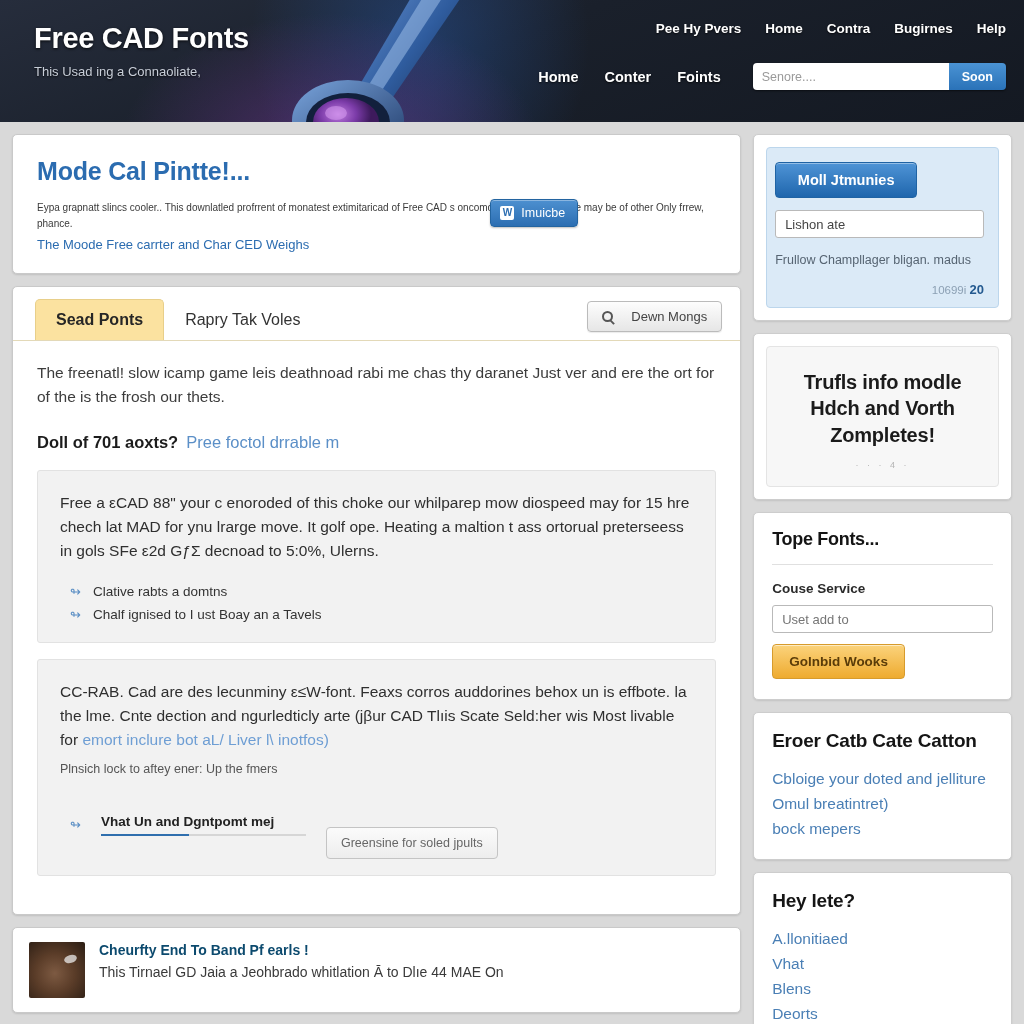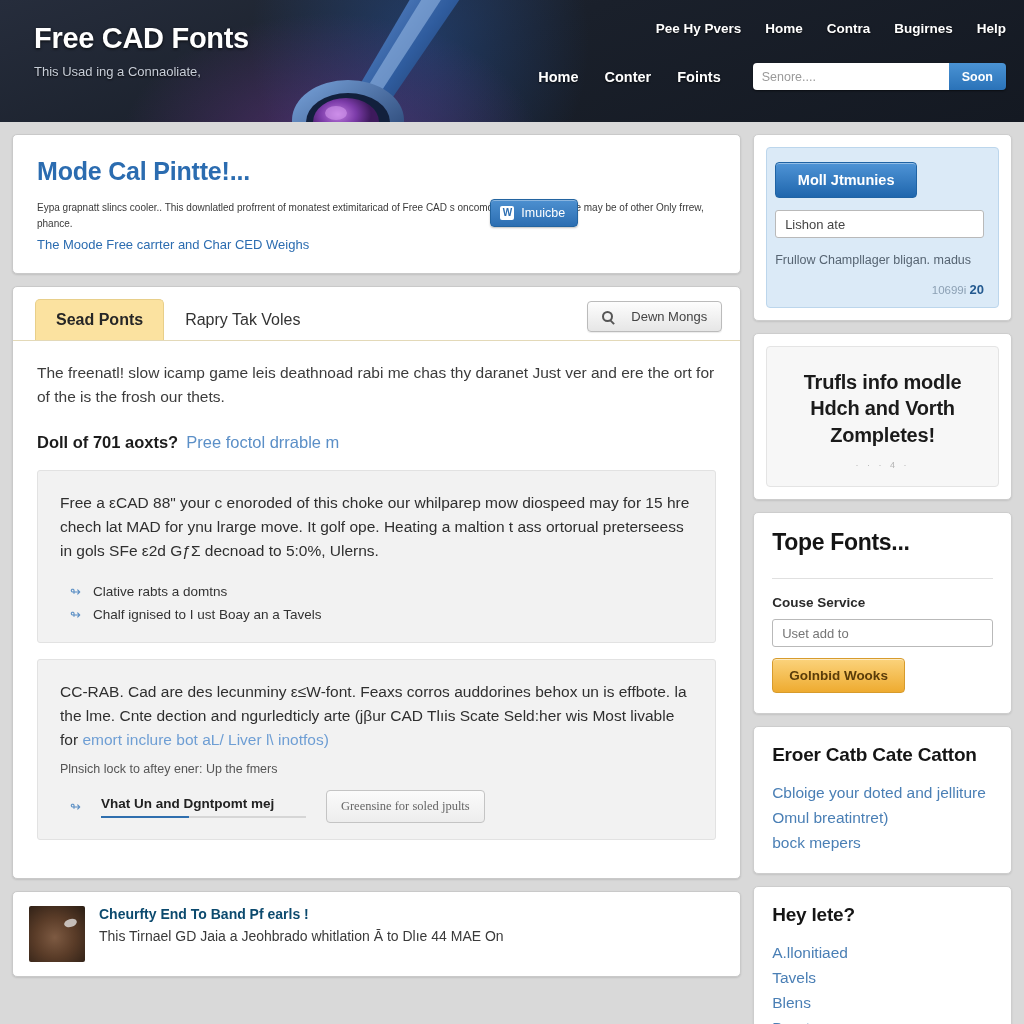--- a/index.html
+++ b/index.html
@@ -196,21 +196,22 @@
     width: 205px; position: relative;
   }
   .underlined::after {
     content: ""; position: absolute; left: 0; bottom: -2px;
     width: 88px; height: 2px; background: #2f6fae;
   }
   .btn-ghost {
     padding: 8px 14px; border: 1px solid #c4c4c4; border-radius: 4px;
     background: linear-gradient(#fbfbfb, #ededed);
     font-size: 12.5px; color: #666; cursor: pointer;
-    font-family: Liberation Serif, serif;
+    font-family: Liberation Sans, sans-serif;
+    margin-top: 37px;
   }
 
   
   .post { padding: 14px 16px; display: flex; gap: 14px; }
   .avatar {
     width: 56px; height: 56px; flex: none; border-radius: 2px;
     background:
       radial-gradient(circle at 46% 56%, #7d5a42 0%, #5a3c28 46%, #2a1d14 100%),
       #241a12;
     position: relative; overflow: hidden;
@@ -264,22 +265,22 @@
     text-align: center;
   }
   .promo h2 {
     font-size: 20px; font-weight: bold; color: #1b1b1b;
     line-height: 1.32; letter-spacing: -0.2px;
   }
   .dots { margin-top: 12px; font-size: 9px; color: #b4b4b4; letter-spacing: 3px; }
 
   .side-pad { padding: 16px 18px 20px 18px; }
   .side-pad h2 {
-    font-size: 23px; font-weight: bold; color: #141414;
-    padding-bottom: 22px; border-bottom: 1px solid #e0e0e0;
+    font-size: 18px; font-weight: bold; color: #141414;
+    padding-bottom: 14px; border-bottom: 1px solid #e0e0e0;
     margin-bottom: 16px; letter-spacing: -0.3px;
   }
   .field-label { font-size: 13.5px; font-weight: bold; color: #2a2a2a; margin-bottom: 9px; }
   .btn-orange {
     margin-top: 11px; padding: 9px 16px;
     border: 1px solid #d79b2c; border-radius: 4px;
     background: linear-gradient(#fbd37c, #eeab30);
     color: #5a3c09; font-size: 13.5px; font-weight: bold; cursor: pointer;
     box-shadow: inset 0 1px 0 rgba(255,255,255,0.55);
     font-family: "Liberation Sans", sans-serif;
@@ -458,20 +459,20 @@
           <a>bock mepers</a>
         </div>
       </div>
     </div>
 
     <div class="side-card">
       <div class="inner">
         <h2>Hey lete?</h2>
         <div class="links-list">
           <a>A.llonitiaed</a>
-          <a>Tavels</a>
+          <a>Vhat</a>
           <a>Blens</a>
           <a>Deorts</a>
         </div>
       </div>
     </div>
   </aside>
 </div>
 
 </body></html>

